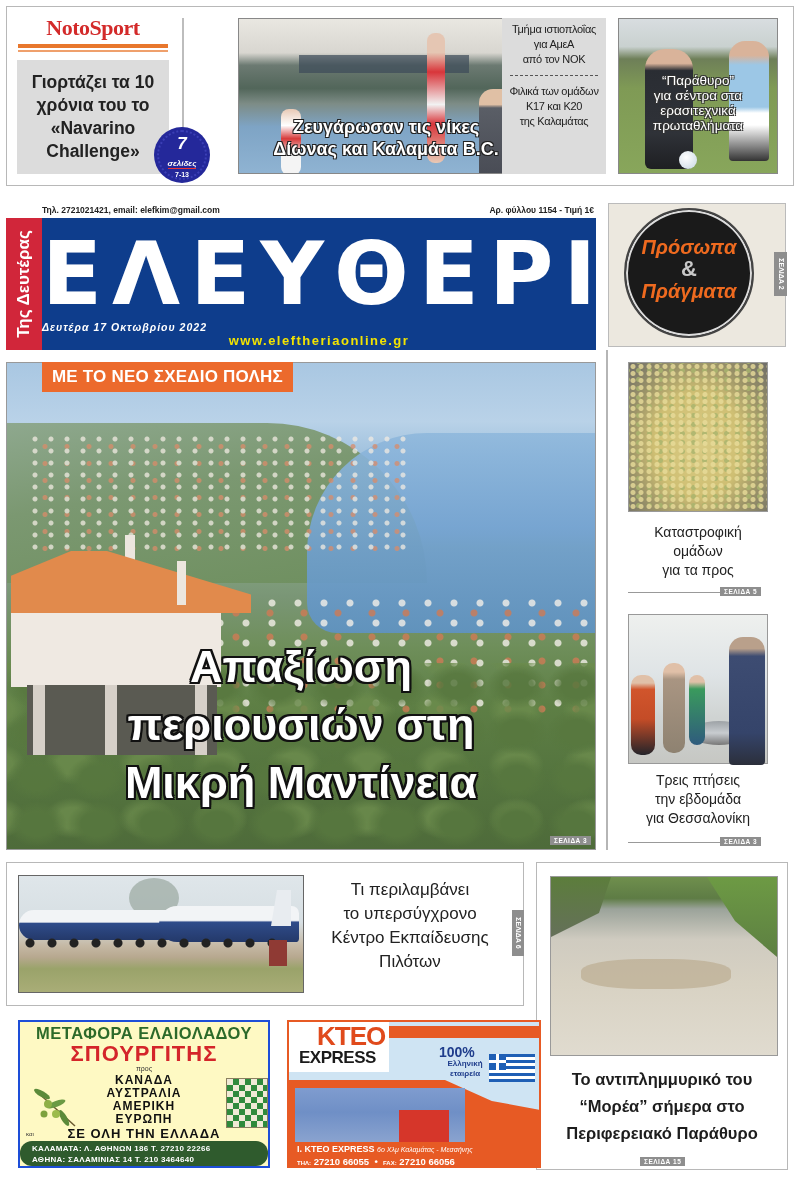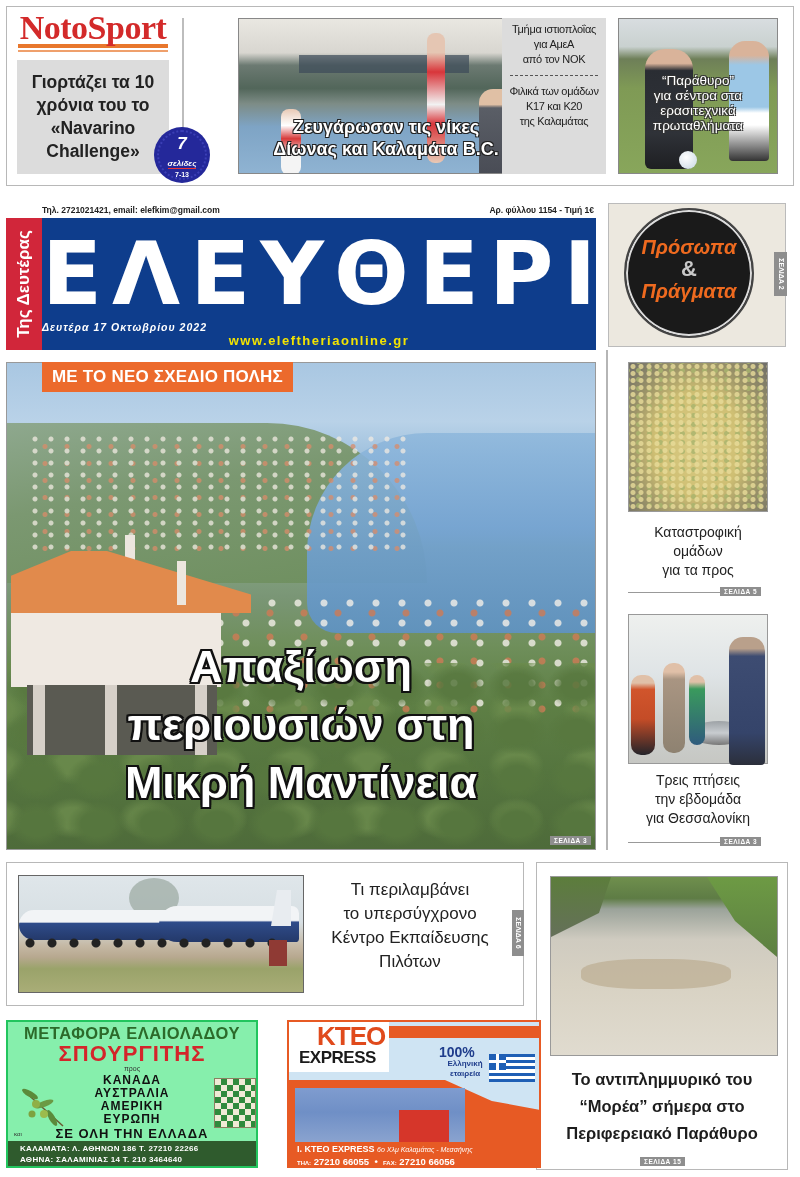--- a/index.html
+++ b/index.html
@@ -2,21 +2,21 @@
 <html><head>
 <meta charset="utf-8">
 <style>
   * { box-sizing: border-box; margin: 0; padding: 0; }
   body { width: 800px; height: 1177px; background: #ffffff; font-family: "Liberation Sans", sans-serif; position: relative; overflow: hidden; color: #1a1a1a; }
   .abs { position: absolute; }
 
   
   .sport-strip { left: 6px; top: 6px; width: 788px; height: 180px; border: 1px solid #b8b8b8; background: #fff; }
   .noto-logo { left: 18px; top: 14px; width: 150px; height: 38px; }
-  .noto-logo .txt { font-family: "Liberation Serif", serif; font-weight: bold; font-size: 34px; color: #d32a2a; letter-spacing: -0.5px; line-height: 28px; text-align: center; }
+  .noto-logo .txt { font-family: "Liberation Serif", serif; font-weight: bold; font-size: 22px; color: #d32a2a; letter-spacing: -0.5px; line-height: 28px; text-align: center; }
   .noto-logo .bar1 { height: 4px; background: #e8772d; margin-top: 2px; }
   .noto-logo .bar2 { height: 2px; background: #e8772d; margin-top: 2px; opacity: .7; }
   .noto-box { left: 17px; top: 60px; width: 152px; height: 114px; background: #dcdcdc; display: flex; align-items: center; justify-content: center; text-align: center; font-weight: bold; font-size: 17.5px; line-height: 23px; color: #222; padding: 4px; }
   .noto-divider { left: 182px; top: 18px; width: 2px; height: 156px; background: #bdbdbd; }
   .badge7 { left: 157px; top: 130px; width: 50px; height: 50px; border-radius: 50%; background: #24289a; color: #fff; text-align: center; box-shadow: 0 0 0 3px #24289a; border: 2px dotted #3b3fb5; }
   .badge7 .n { font-size: 17px; font-weight: bold; line-height: 17px; margin-top: 3px; font-style: italic; }
   .badge7 .w { font-size: 8px; line-height: 8px; font-weight: bold; font-style: italic; border-bottom: 1px solid #e33; display: inline-block; }
   .badge7 .r { font-size: 7px; line-height: 9px; font-weight: bold; }
 
   .bball-photo { left: 194px; top: 18px; width: 296px; height: 156px; overflow: hidden; border: 1px solid #888;
@@ -118,29 +118,29 @@
   .flood-box { left: 536px; top: 862px; width: 252px; height: 308px; border: 1px solid #b8b8b8; }
   .flood-photo { left: 550px; top: 876px; width: 228px; height: 180px; border: 1px solid #999; overflow: hidden;
     background: linear-gradient(180deg, #6f8f4d 0%, #5e7c45 12%, #9ba39a 18%, #cfcbc0 35%, #d8d2c3 60%, #e0dbcf 100%); }
   .flood-photo .bankL { position: absolute; left: 0; top: 0; width: 60px; height: 60px; background: linear-gradient(180deg, #5c7d3c, #65705a); clip-path: polygon(0 0, 100% 0, 80% 60%, 0 100%); }
   .flood-photo .bankR { position: absolute; right: 0; top: 0; width: 70px; height: 80px; background: linear-gradient(180deg, #6d9a44, #5d7f42); clip-path: polygon(0 0, 100% 0, 100% 100%, 40% 55%); }
   .flood-photo .wave { position: absolute; left: 30px; top: 82px; width: 150px; height: 30px; background: #b8a688; opacity: .6; border-radius: 40%; }
   .flood-title { left: 540px; top: 1066px; width: 244px; text-align: center; font-weight: bold; font-size: 16.5px; line-height: 27px; color: #1d1d1d; }
   .flood-tag { left: 640px; top: 1157px; }
 
   
-  .ad-oil { left: 6px; top: 1020px; width: 252px; height: 148px; border: 2px solid #22c55e; background: #86efac; overflow: hidden; }
+  .ad-oil { left: 18px; top: 1020px; width: 252px; height: 148px; border: 2px solid #1d4ed8; background: #fef9c3; overflow: hidden; }
   .ad-oil .l1 { position: absolute; left: 0; top: 2px; width: 100%; text-align: center; color: #2c6a2a; font-weight: bold; font-size: 16.5px; letter-spacing: 0.5px; }
   .ad-oil .l2 { position: absolute; left: 0; top: 19px; width: 100%; text-align: center; color: #d4252a; font-weight: bold; font-size: 22px; letter-spacing: 1px; }
   .ad-oil .pros { position: absolute; left: 0; top: 43px; width: 100%; text-align: center; font-size: 7px; color: #333; }
   .ad-oil .dest { position: absolute; left: 0; width: 100%; text-align: center; color: #111; font-weight: bold; font-size: 12px; letter-spacing: 1px; line-height: 13px; }
   .ad-oil .d1 { top: 52px; } .ad-oil .d2 { top: 65px; } .ad-oil .d3 { top: 78px; } .ad-oil .d4 { top: 91px; }
   .ad-oil .kai { position: absolute; left: 6px; top: 109px; font-size: 6px; color: #333; }
   .ad-oil .all { position: absolute; left: 0; top: 104px; width: 100%; text-align: center; font-weight: bold; font-size: 13px; letter-spacing: 1px; color: #111; }
-  .ad-oil .foot { position: absolute; left: 0; top: 119px; width: 100%; height: 25px; background: #2f5b2d; color: #fff; font-weight: bold; font-size: 8px; line-height: 11px; padding: 2px 0 0 12px; letter-spacing: 0.3px; }
+  .ad-oil .foot { position: absolute; left: 0; top: 119px; width: 100%; height: 25px; background: #2f5b2d; color: #fff; font-weight: bold; font-size: 8px; line-height: 11px; padding: 2px 0 0 12px; letter-spacing: 0.3px; border-radius: 12px; }
   .ad-oil .leaf { position: absolute; left: 10px; top: 60px; width: 50px; height: 50px; }
   .ad-oil .can { position: absolute; left: 206px; top: 56px; width: 42px; height: 50px; background-image: linear-gradient(45deg, #2f8a3c 25%, transparent 25%, transparent 75%, #2f8a3c 75%), linear-gradient(45deg, #2f8a3c 25%, #f0ead6 25%, #f0ead6 75%, #2f8a3c 75%); background-size: 12px 12px; background-position: 0 0, 6px 6px; border: 1px solid #8a8060; }
 
   .ad-kteo { left: 287px; top: 1020px; width: 254px; height: 148px; border: 2px solid #e75a24; background: #cfe4f3; overflow: hidden; }
   .ad-kteo .logo-bg { position: absolute; left: 0; top: 0; width: 100px; height: 50px; background: #fff; }
   .ad-kteo .k1 { position: absolute; left: 28px; top: 0px; color: #e04a1c; font-weight: bold; font-size: 26px; letter-spacing: -1px; line-height: 28px; }
   .ad-kteo .k2 { position: absolute; left: 10px; top: 26px; color: #1a1a1a; font-weight: bold; font-size: 17px; letter-spacing: -0.5px; }
   .ad-kteo .topbar { position: absolute; left: 100px; top: 4px; width: 150px; height: 12px; background: #e75a24; }
   .ad-kteo .pct { position: absolute; left: 150px; top: 22px; color: #1f3d8c; font-weight: bold; font-size: 14px; }
   .ad-kteo .gr1 { position: absolute; left: 146px; top: 37px; width: 60px; text-align: center; color: #1f3d8c; font-weight: bold; font-size: 8px; line-height: 10px; }

